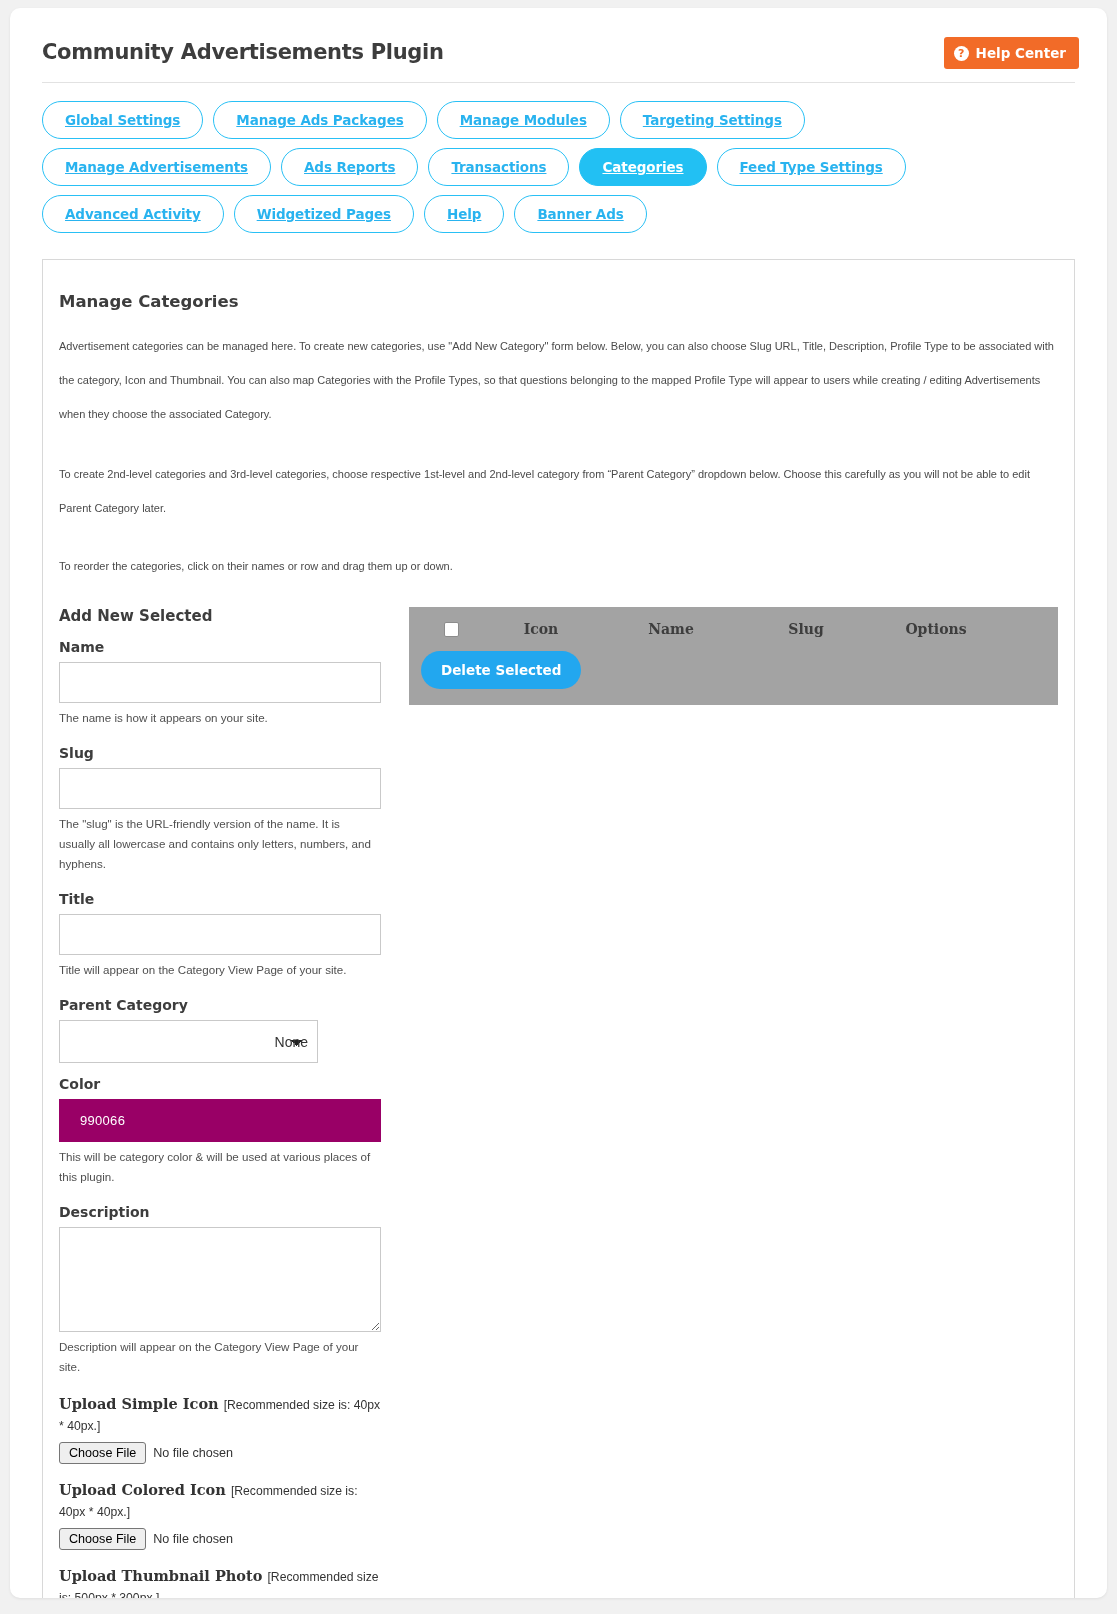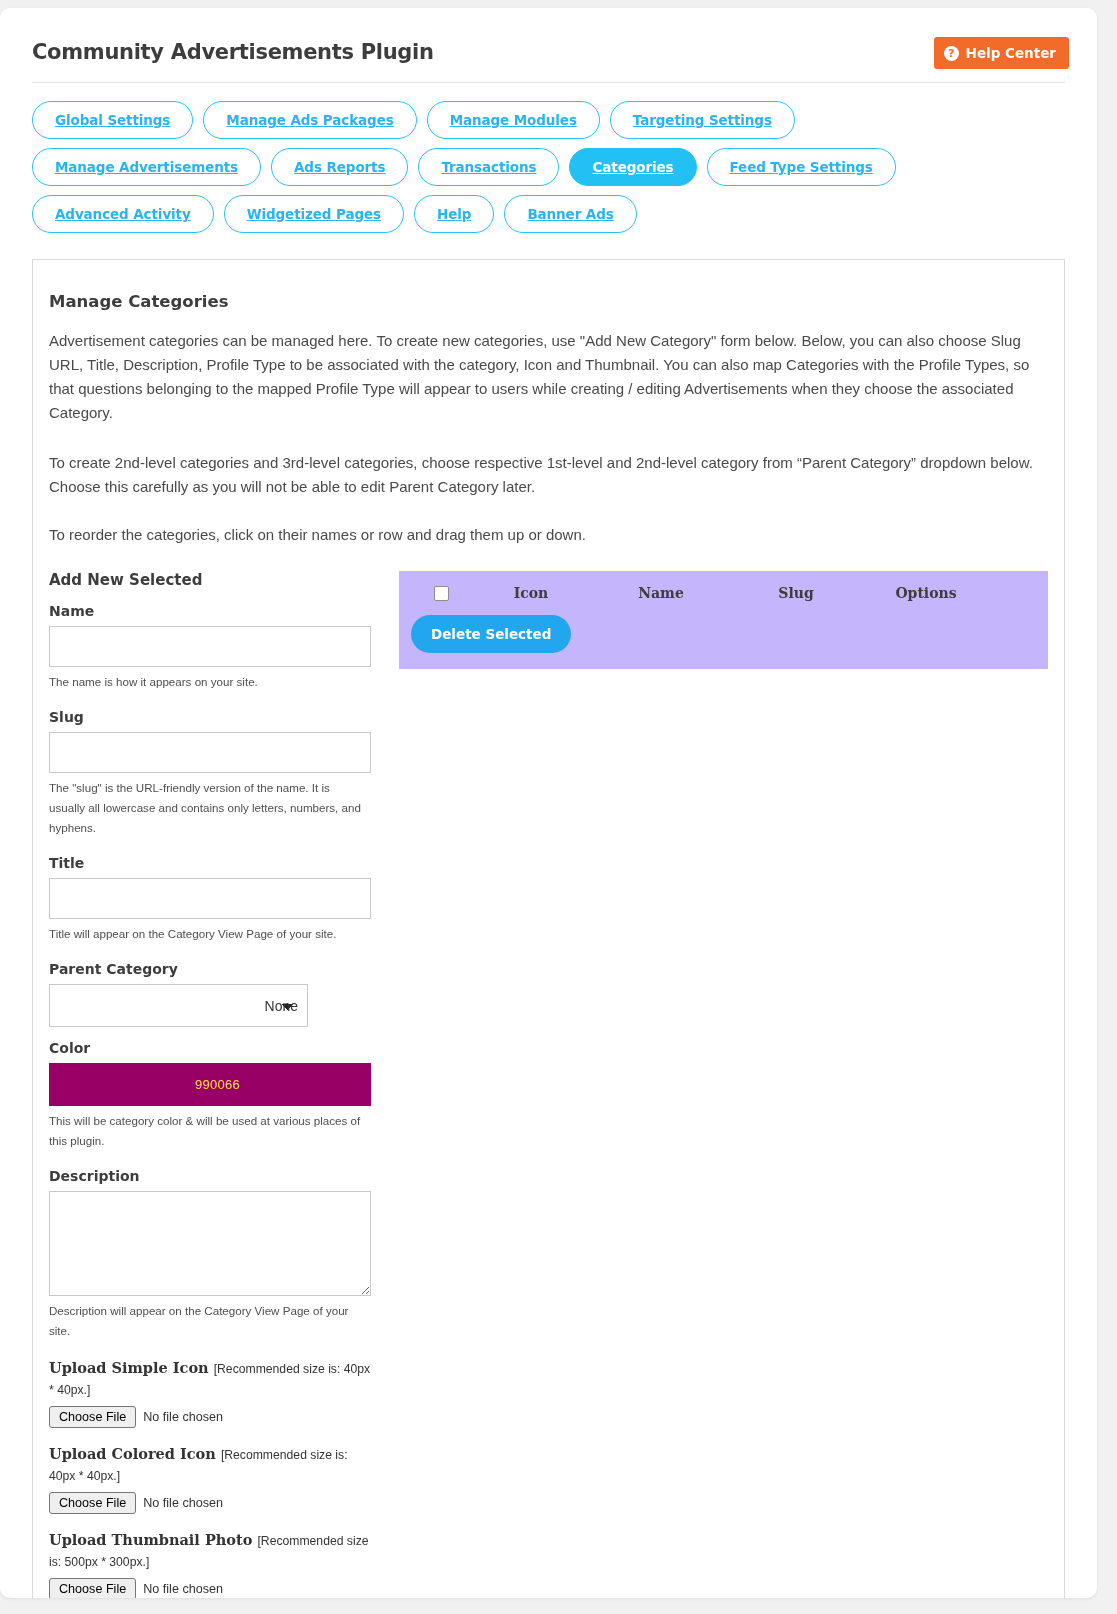--- a/index.html
+++ b/index.html
@@ -5,21 +5,21 @@
   * { box-sizing: border-box; }
   html, body { margin:0; padding:0; }
   body {
     width:1117px; height:1614px;
     background:#f1f1f1;
     font-family:"Liberation Sans", sans-serif;
     color:#444;
     -webkit-font-smoothing:antialiased;
   }
   .page-card{
-    position:absolute; left:0; top:8px;
+    position:absolute; left:10px; top:8px;
     width:1097px; height:1590px;
     background:#ffffff;
     border-radius:10px;
     box-shadow:0 1px 3px rgba(0,0,0,.08);
     overflow:hidden;
   }
   .inner{ padding:22px 20px 0 20px; }
 
   
   .hdr{ position:relative; height:52px; }
@@ -80,21 +80,21 @@
     padding:18px 16px 22px 16px;
     min-height:1260px;
   }
   .panel h2{
     margin:14px 0 18px 0;
     font-family:"DejaVu Sans", sans-serif;
     font-size:16.5px; font-weight:bold; color:#3d3d3d;
   }
   .panel p{
     margin:0 0 26px 0;
-    font-size:15px; line-height:24px; color:#4a4a4a;
+    font-size:11px; line-height:34px; color:#4a4a4a;
   }
   .panel p.tight{ margin-bottom:24px; }
 
   
   .cols{ display:flex; gap:20px; margin-top:6px; }
   .leftcol{ width:330px; flex:0 0 330px; }
   .rightcol{ flex:1; }
 
   .sec-title{
     font-family:"DejaVu Sans", sans-serif;
@@ -135,25 +135,24 @@
       calc(100% - 14px) 19px;
     background-size:6px 6px, 6px 6px;
     background-repeat:no-repeat;
     margin-bottom:13px;
     text-align:right;
   }
   .color-box{
     width:322px; height:43px;
     background:#990066; border:none;
     display:flex; align-items:center;
-    padding-left:15px;
-    color:#fde047; font-size:13px;
+    padding-left:21px;
+    color:#ffffff; font-size:13px;
     font-family:"Liberation Sans", sans-serif;
     letter-spacing:.3px;
-    justify-content:center;
   }
   textarea.ta{
     width:322px; height:105px;
     border:1px solid #c9c9c9; background:#fff;
     padding:6px 9px; font-size:13.5px; color:#333;
     font-family:"Liberation Sans", sans-serif;
     outline:none; resize:both; display:block;
   }
   .upl-label{
     font-family:"DejaVu Serif", serif;
@@ -171,21 +170,21 @@
     border:1px solid #767676; background:#efefef;
     border-radius:3px; height:22px; padding:0 9px;
     font-size:12.6px; color:#000; cursor:pointer;
     font-family:Liberation Sans, sans-serif;
     display:flex; align-items:center;
   }
   .nofile{ font-size:12.6px; color:#333; }
 
   
   .tbl-head{
-    background:#c4b5fd;
+    background:#a3a3a3;
     padding:0;
     width:100%;
   }
   .tbl-row{
     display:flex; align-items:center;
     height:44px; padding:0 12px;
   }
   .tbl-row .cb{ width:60px; display:flex; justify-content:center; }
   .cbx{
     width:15px;height:15px;border:1px solid #8c8c8c;

